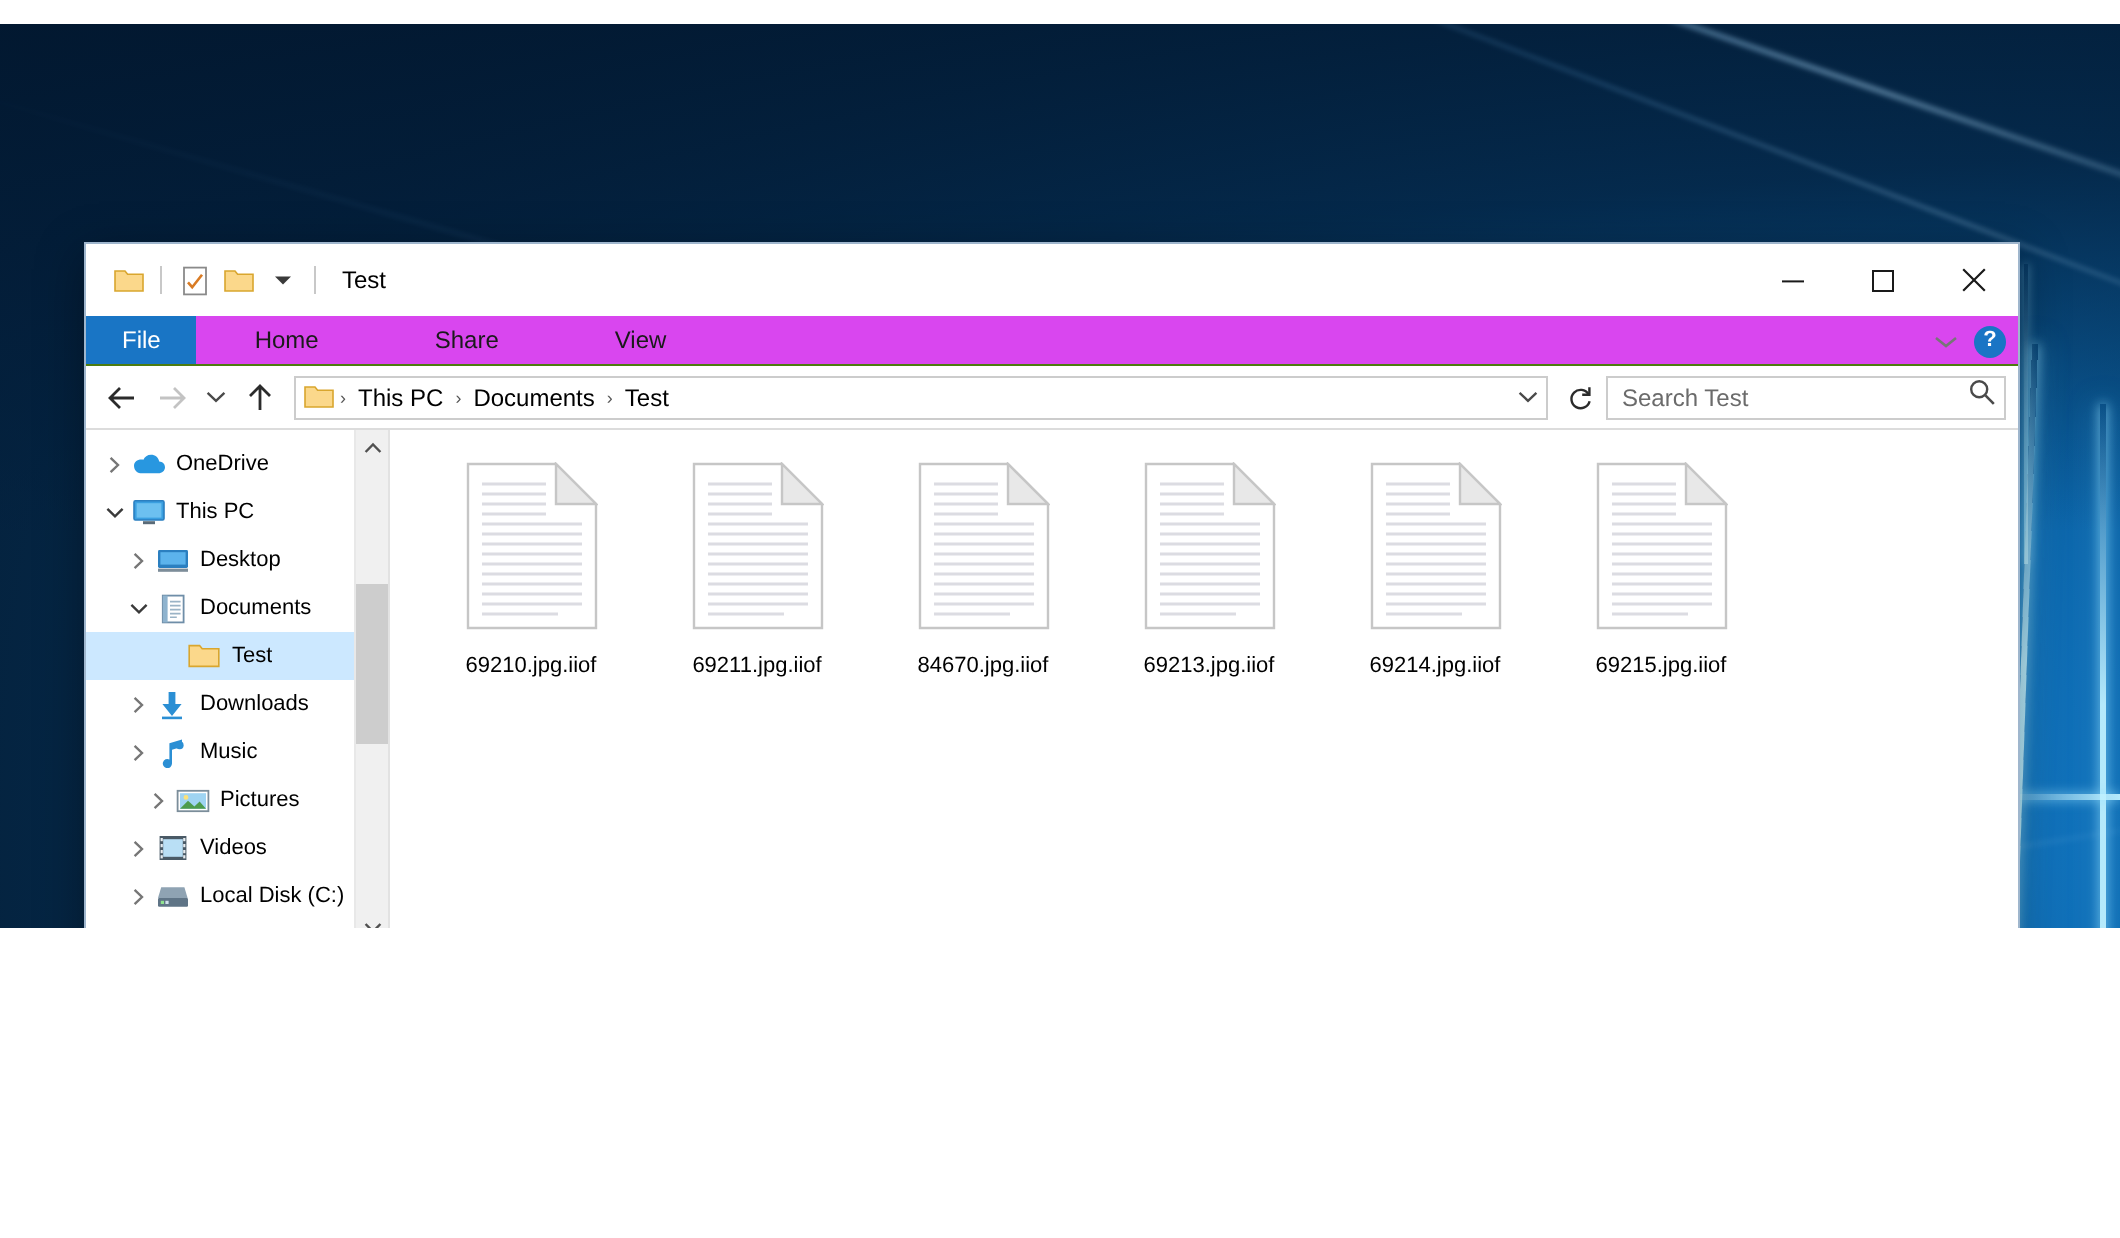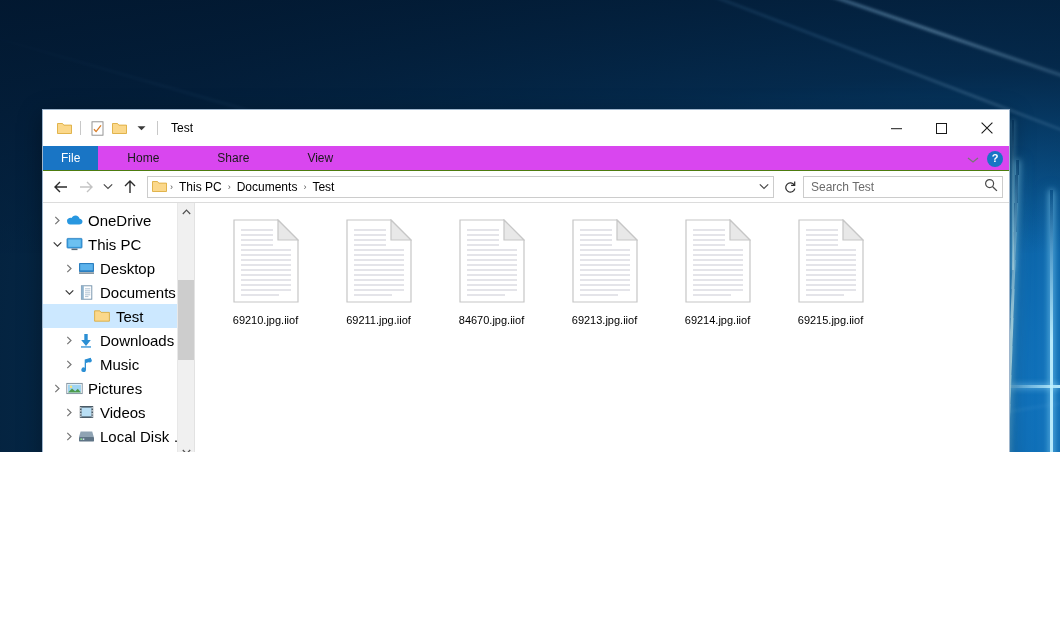--- a/index.html
+++ b/index.html
@@ -8,20 +8,21 @@
     overflow: hidden;
     font-family: "Liberation Sans", sans-serif;
   }
 
   
   #desktop {
     position: relative;
     width: 1060px; height: 452px;
     background: #04223f;
     overflow: hidden;
+    margin-top: 12px;
   }
   .wall-base {
     position: absolute; inset: 0;
     background:
       radial-gradient(circle at 82% 90%, #1e8fd8 0%, #1173bd 16%, #0b5e9e 30%, #084b80 45%, #063a64 60%, #05294a 78%, #04203a 100%);
   }
   .wall-dark-top {
     position: absolute; left: 0; top: 0; width: 100%; height: 56%;
     background: linear-gradient(175deg, rgba(2,24,48,0.96) 0%, rgba(3,30,58,0.80) 45%, rgba(4,40,72,0.22) 85%, rgba(0,0,0,0) 100%);
   }
@@ -191,21 +192,21 @@
     background: #ffffff;
     border-right: 1px solid #e2e2e2;
     position: relative;
     overflow: hidden;
     flex: none;
   }
   .navlist { padding-top: 5px; }
   .navitem {
     height: 24px;
     display: flex; align-items: center;
-    font-size: 15px; color: #000;
+    font-size: 11px; color: #000;
     padding-right: 4px;
     white-space: nowrap;
   }
   .navitem.selected { background: #cce8ff; }
   .exp {
     width: 16px; height: 24px;
     display: flex; align-items: center; justify-content: center;
     flex: none;
   }
   .nav-ico {
@@ -522,21 +523,21 @@
             </span>
             <span class="nav-ico">
               <svg width="13" height="15" viewBox="0 0 13 15">
                 <path d="M11 0.8L4.7 2.6v8.1a2.3 2.3 0 1 0 1.3 2v-6.8l5-1.5z" fill="#2b8fd4"></path>
                 <circle cx="9.8" cy="3.6" r="2" fill="#2b8fd4"></circle>
               </svg>
             </span>
             <span class="navlabel">Music</span>
           </div>
 
-          <div class="navitem" style="padding-left:6px">
+          <div class="navitem" style="padding-left:28px">
             <span class="exp">
               <svg width="7" height="9" viewBox="0 0 7 9">
                   <path d="M1.3 0.9L5 4.5 1.3 8.1" fill="none" stroke="#767676" stroke-width="1.2"></path>
                 </svg>
             </span>
             <span class="nav-ico">
               <svg width="17" height="13" viewBox="0 0 17 13">
                 <rect x="0.8" y="1.4" width="15.4" height="10.2" fill="#fff" stroke="#7b8d9a" stroke-width="0.9"></rect>
                 <rect x="2" y="2.6" width="13" height="7.8" fill="#9fd4f2"></rect>
                 <path d="M2 10.4l4-4 3.2 2.8 2.6-2.4 3.2 3.6z" fill="#4c9b4c"></path>

